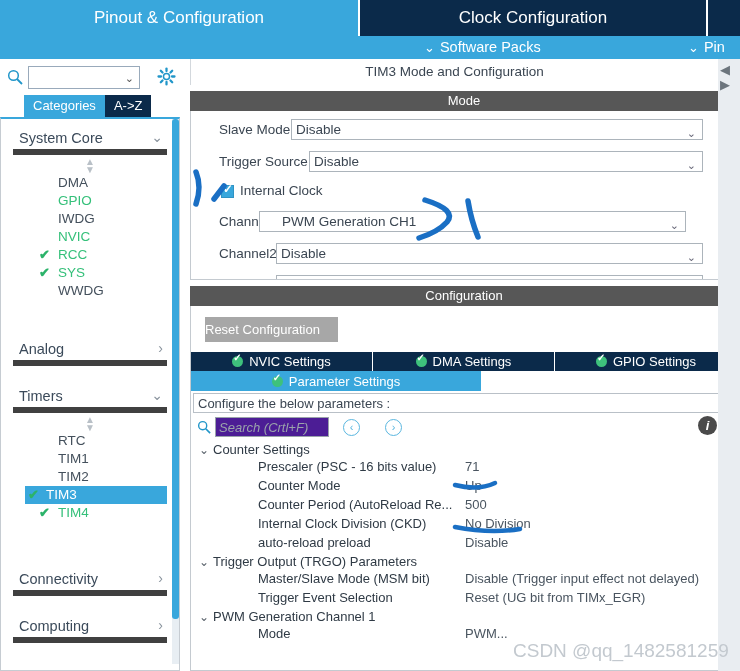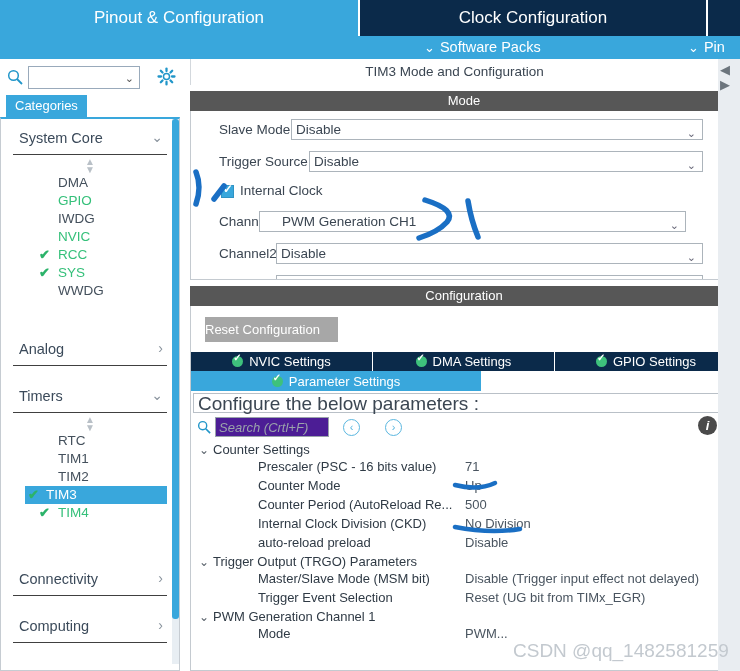--- a/index.html
+++ b/index.html
@@ -52,39 +52,38 @@
     border: 1px solid #9ab; background: #fff;
   }
   .combo-caret {
     position: absolute; right: 5px; top: 5px;
     font-size: 11px; color: #555;
   }
   .gear {
     position: absolute; left: 157px; top: 3px; width: 19px; height: 19px;
   }
   .cat-tabs {
-    position: absolute; top: 36px; left: 6px; height: 22px;
+    position: absolute; top: 36px; left: 24px; height: 22px;
     display: flex;
-    flex-direction: column;
   }
   .cat-tab {
     height: 22px; line-height: 22px; padding: 0 9px;
     font-size: 13px;
   }
   .cat-tab.active { background: #39a7dc; color: #ffffff; }
   .cat-tab.inactive { background: #0b2a4a; color: #ffffff; }
 
   .tree-box {
     position: absolute; top: 58px; left: 0; width: 180px; height: 554px;
     border: 1px solid #c6ccd2; border-top: 2px solid #39a7dc;
     background: #ffffff; overflow: hidden;
   }
   .grp {
     position: relative; margin: 0 12px; height: 30px;
-    border-bottom: 1px solid #404040;
+    border-bottom: 6px solid #404040;
   }
   .grp-label {
     position: absolute; left: 6px; top: 5px;
     font-size: 14.5px; color: #3b4a5a;
   }
   .grp-arrow {
     position: absolute; right: 4px; top: 4px;
     font-size: 14px; color: #8a949e;
   }
   .spinner {
@@ -197,21 +196,21 @@
     display: inline-block; width: 11px; height: 11px; border-radius: 50%;
     background: #3ec17c; margin-right: 6px; position: relative;
   }
   .ok-dot::after {
     content: "✓"; position: absolute; left: 1px; top: -4px;
     color: #ffffff; font-size: 10px; font-weight: bold;
   }
   .cfg-hint {
     position: absolute; left: 2px; top: 87px; width: 544px; height: 20px;
     border: 1px solid #b9c0c7; background: #ffffff;
-    font-size: 19px; color: #3b4652; line-height: 19px; padding-left: 4px;
+    font-size: 13px; color: #3b4652; line-height: 19px; padding-left: 4px;
   }
   .search2-row { position: absolute; left: 0; top: 109px; width: 546px; height: 26px; }
   .s2-mag { position: absolute; left: 6px; top: 5px; width: 14px; height: 14px; }
   .s2-input {
     position: absolute; left: 24px; top: 2px; width: 114px; height: 20px;
     border: 1px solid #9aa3ab; background: #4c1d95;
     font-size: 13px; color: #9aa3ab; font-style: italic;
     line-height: 19px; padding-left: 3px;
   }
   .navbtn {

